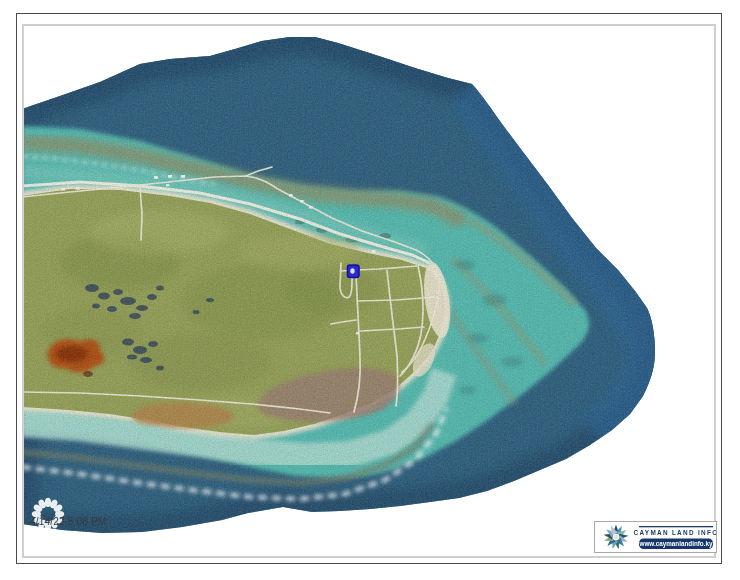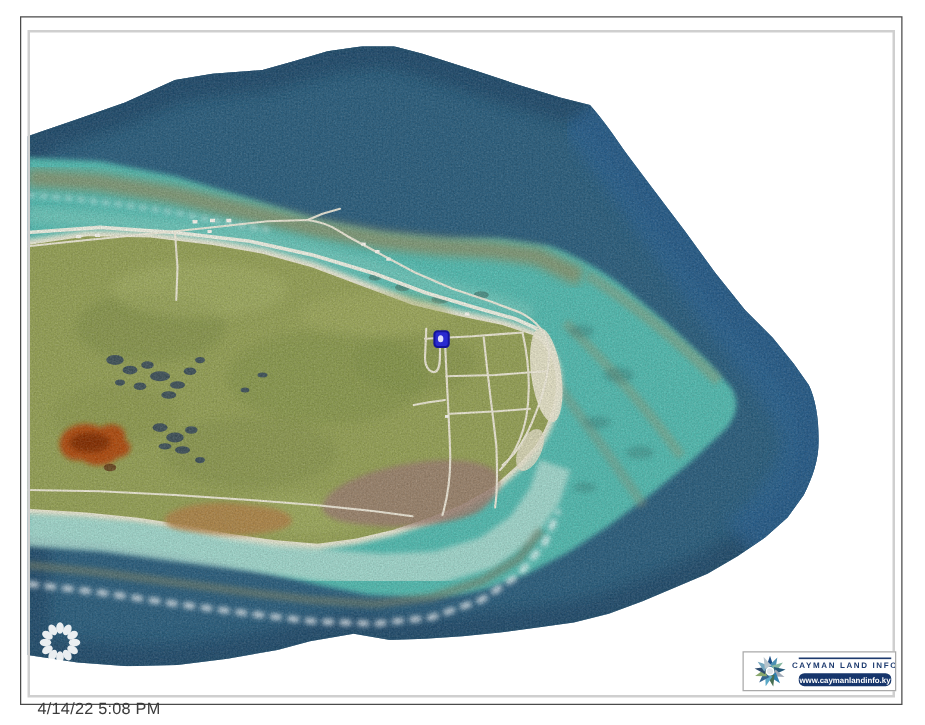--- a/index.html
+++ b/index.html
@@ -3,21 +3,21 @@
 <meta charset="utf-8">
 <style>
   html,body{margin:0;padding:0;background:#ffffff;}
   .page{position:relative;width:740px;height:580px;background:#ffffff;overflow:hidden;
         font-family:"Liberation Sans", sans-serif;}
   .outer-frame{position:absolute;left:16px;top:13px;width:706px;height:551px;
         border:1.5px solid #4a4a4a;box-sizing:border-box;pointer-events:none;}
   .inner-frame{position:absolute;left:22px;top:24px;width:694px;height:534px;
         border:2px solid #cfcfcf;box-sizing:border-box;pointer-events:none;}
   .map-svg{position:absolute;left:0;top:0;}
-  .timestamp{position:absolute;left:30px;top:559px;font-size:13px;color:#3b3b3b;letter-spacing:.2px;}
+  .timestamp{position:absolute;left:30px;top:516px;font-size:10px;color:#3b3b3b;letter-spacing:.2px;}
   .spinner{position:absolute;left:29px;top:495px;}
   .logo-box{position:absolute;left:594px;top:521px;width:123px;height:32px;background:#ffffff;
         border:1px solid #a9a9a9;box-sizing:border-box;}
 </style>
 </head>
 <body>
 
 <div class="page">
 
   <svg class="map-svg" width="740" height="580" viewBox="0 0 740 580">

